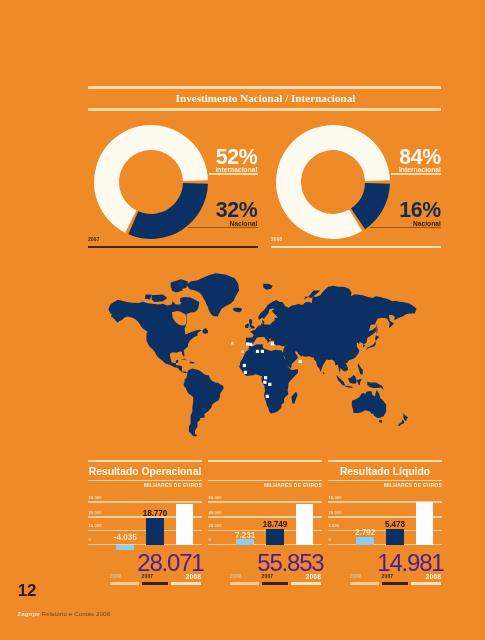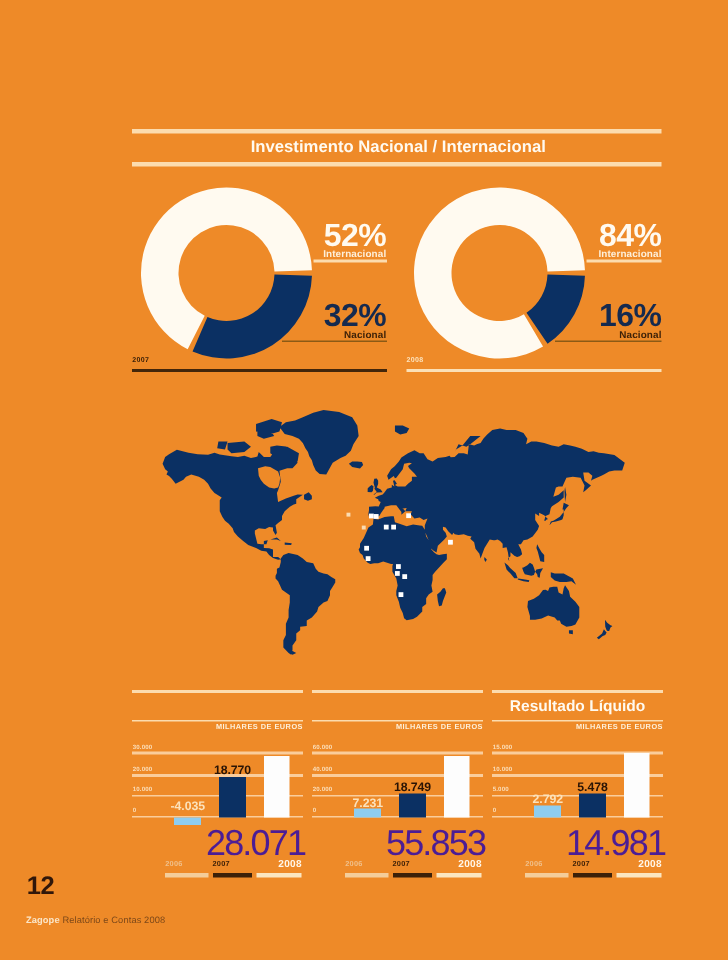--- a/index.html
+++ b/index.html
@@ -7,21 +7,21 @@
   body{width:485px;height:640px;background:#ee8a28;
        font-family:"Liberation Sans",sans-serif;overflow:hidden;position:relative;}
   .page{position:absolute;left:0;top:0;width:485px;height:640px;}
   
   #section-header{position:absolute;left:88px;top:86.3px;width:353px;height:24.7px;}
   #section-header .rule{position:absolute;left:0;width:353px;height:2.6px;background:#fcdcae;}
   #section-header .rule.top{top:0;}
   #section-header .rule.bot{top:22.1px;}
   #section-header .title{position:absolute;left:0;top:0;width:353px;height:14px;
      line-height:25.6px;text-align:center;color:#fffaf0;font-size:11.1px;font-weight:bold;
-     letter-spacing:0.02px;padding-left:2px;box-sizing:border-box;}
+     letter-spacing:0.02px;padding-left:2px;box-sizing:border-box;font-family:Liberation Serif, serif;}
   
   .pct{position:absolute;font-weight:bold;font-size:21.3px;letter-spacing:-0.3px;
        text-align:right;white-space:nowrap;line-height:1;}
   .lbl{position:absolute;font-size:6.6px;font-weight:bold;text-align:right;
        white-space:nowrap;letter-spacing:0.08px;line-height:1;}
   .ul{position:absolute;height:1.4px;}
   .yrlab{position:absolute;font-size:4.7px;font-weight:bold;letter-spacing:0.22px;line-height:1;}
   .yrbar{position:absolute;height:1.9px;}
   
   .chart{position:absolute;top:455px;width:114px;height:132px;}
@@ -103,20 +103,21 @@
      <rect x="243.8" y="370.8" width="3.2" height="3.2" fill="#ffffff"></rect>
      <rect x="264.0" y="376.1" width="3.2" height="3.2" fill="#ffffff"></rect>
      <rect x="263.3" y="380.7" width="3.2" height="3.2" fill="#ffffff"></rect>
      <rect x="268.2" y="382.8" width="3.2" height="3.2" fill="#ffffff"></rect>
      <rect x="265.7" y="394.8" width="3.2" height="3.2" fill="#ffffff"></rect>
      <rect x="298.7" y="359.9" width="3.2" height="3.2" fill="#ffffff"></rect>
   </svg>
 
   <div class="chart" style="left:88px">
     <div class="hrule"></div>
+    <div class="ctitle">Resultado Operacional</div>
     <div class="hrule2"></div>
     <div class="unit">MILHARES DE EUROS</div>
     <div class="grid" style="top:46.4px"></div>
     <div class="tick" style="top:41.0px">30.000</div>
     <div class="grid" style="top:60.9px"></div>
     <div class="tick" style="top:55.5px">20.000</div>
     <div class="grid" style="top:74.7px"></div>
     <div class="tick" style="top:69.3px">10.000</div>
     <div class="grid" style="top:88.7px"></div>
     <div class="tick" style="top:83.3px">0</div>

